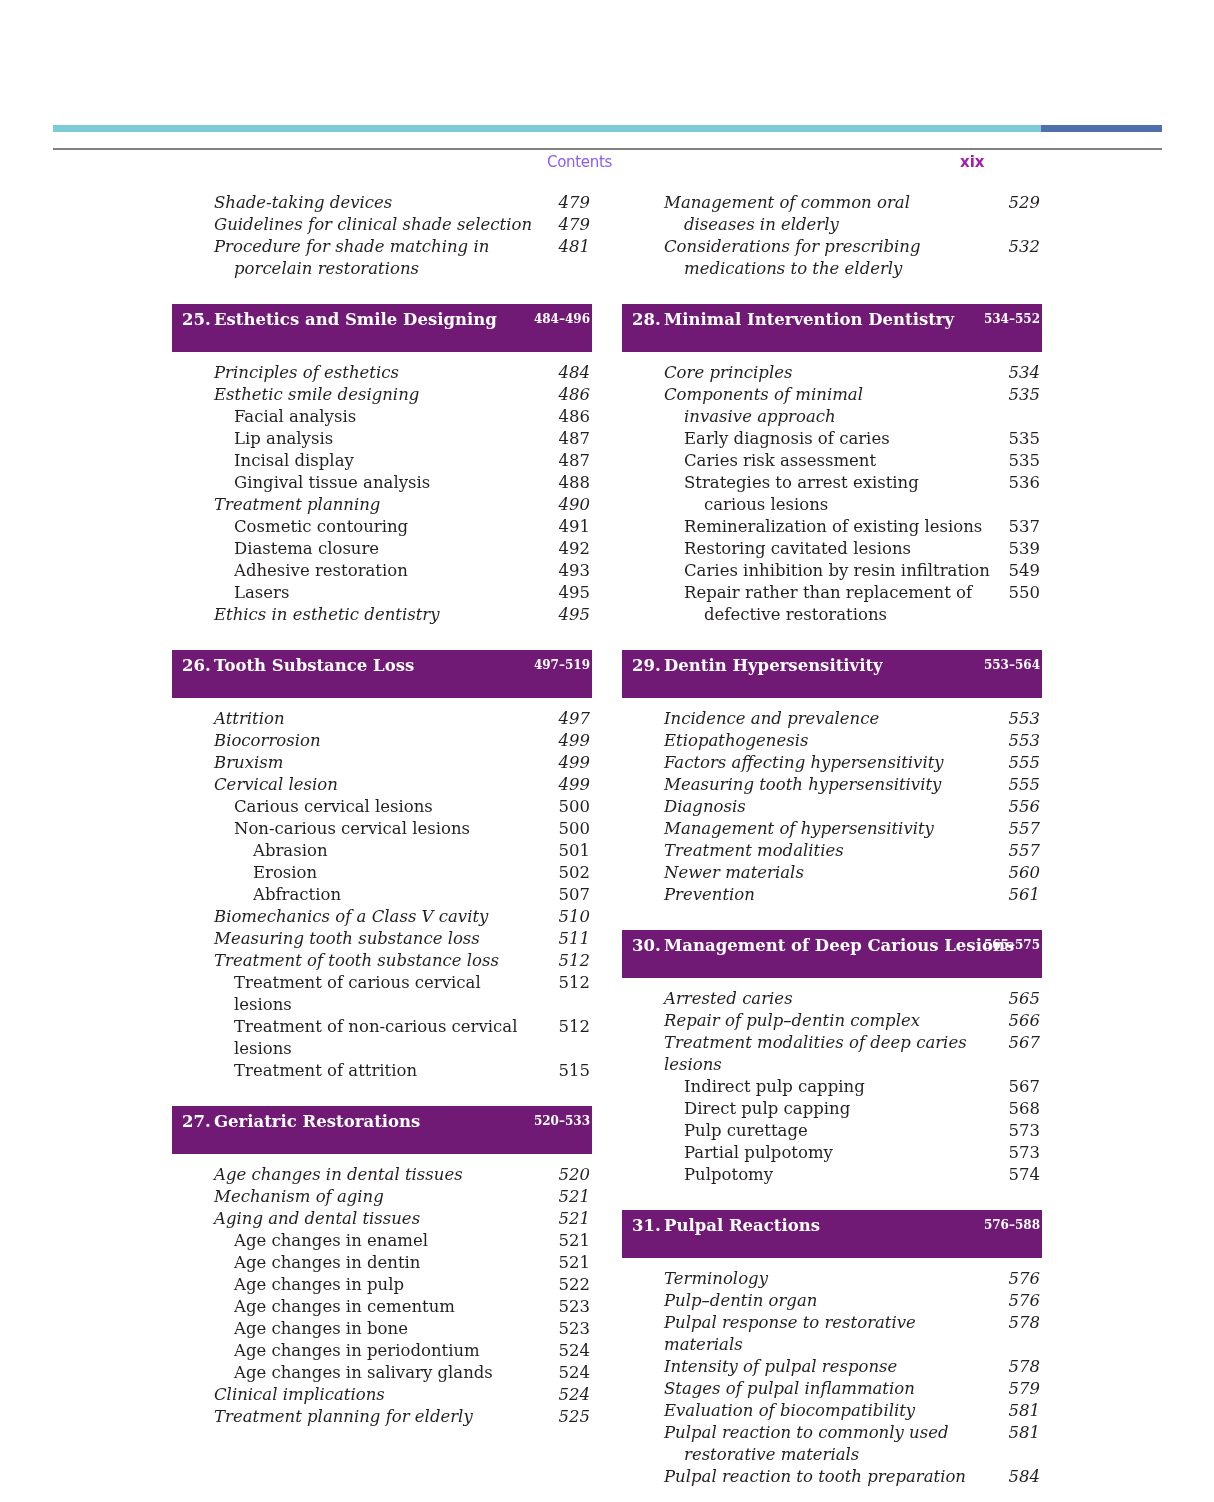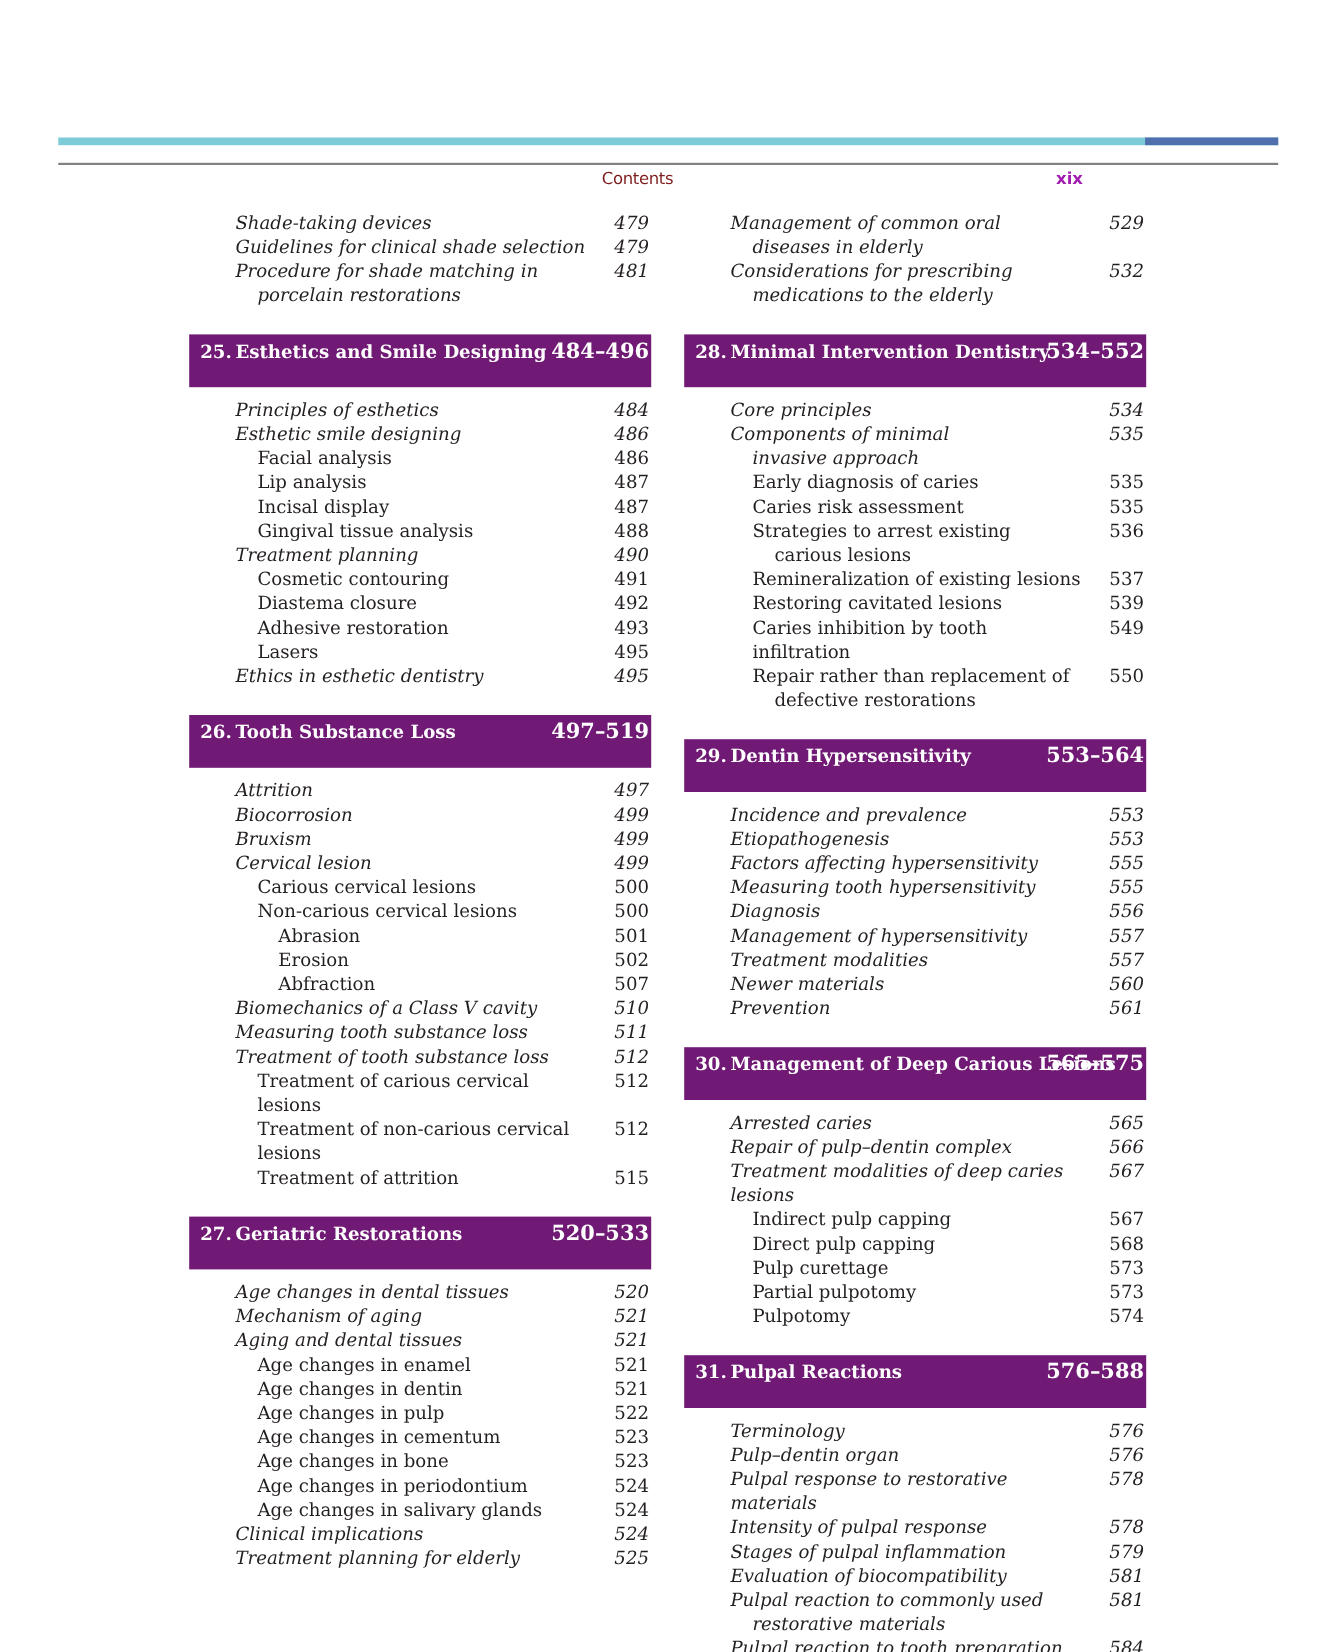--- a/index.html
+++ b/index.html
@@ -2,37 +2,37 @@
 <html><head>
   <meta charset="utf-8">
   <style>
     html, body { margin: 0; padding: 0; background: #ffffff; }
     body { width: 1214px; height: 1502px; position: relative; overflow: hidden;
            font-family: "DejaVu Serif", "Liberation Serif", serif; color: #231f20; }
     .topbar { position: absolute; left: 53px; top: 125px; width: 1109px; height: 7px; background: #7ecbd8; }
     .topbar-dark { position: absolute; left: 1041px; top: 125px; width: 121px; height: 7px; background: #4f6fad; }
     .rule { position: absolute; left: 53px; top: 148px; width: 1109px; height: 2px; background: #808080; }
     .running-head { position: absolute; top: 153px; left: 547px; font-family: "DejaVu Sans", "Liberation Sans", sans-serif;
-                    font-size: 15px; color: #7f1d1d; letter-spacing: -0.3px; }
+                    font-size: 15px; color: #8b5cf6; letter-spacing: -0.3px; }
     .folio { position: absolute; top: 153px; left: 960px; font-family: "DejaVu Sans", "Liberation Sans", sans-serif;
              font-size: 15px; font-weight: bold; color: #a21caf; }
     .col { position: absolute; width: 420px; }
     .col.left { left: 172px; top: 192px; }
     .col.right { left: 622px; top: 192px; }
     .entry { position: relative; font-size: 16.5px; line-height: 22px; padding-right: 52px; }
     .entry .txt { display: block; }
     .entry .pg { position: absolute; right: 2px; top: 0; }
     .lvl1 { padding-left: 42px; font-style: italic; }
     .lvl2 { padding-left: 62px; }
     .lvl3 { padding-left: 81px; }
     .cont { display: block; padding-left: 20px; }
     .chap { background: #701a75; color: #ffffff; height: 48px; line-height: 31px; font-weight: bold;
             font-size: 16.5px; position: relative; padding-left: 10px; margin: 0; }
     .chap .num { display: inline-block; width: 32px; }
-    .chap .range { position: absolute; right: 2px; top: 0; font-size: 19px; }
+    .chap .range { position: absolute; right: 2px; top: 0; font-size: 12px; }
     .gap-before { margin-top: 24px; }
     .gap-after { margin-bottom: 10px; }
   </style>
 </head>
 <body>
 
 <div class="topbar"></div>
 <div class="topbar-dark"></div>
 <div class="rule"></div>
 <div class="running-head">Contents</div>
@@ -248,21 +248,21 @@
     </div>
     <div class="entry lvl2">
       <span class="txt">Remineralization of existing lesions</span>
       <span class="pg">537</span>
     </div>
     <div class="entry lvl2">
       <span class="txt">Restoring cavitated lesions</span>
       <span class="pg">539</span>
     </div>
     <div class="entry lvl2">
-      <span class="txt">Caries inhibition by tooth infiltration</span>
+      <span class="txt">Caries inhibition by resin infiltration</span>
       <span class="pg">549</span>
     </div>
     <div class="entry lvl2">
       <span class="txt">Repair rather than replacement of</span>
       <span class="cont">defective restorations</span>
       <span class="pg">550</span>
     </div>
     <div class="chap gap-before gap-after"><span class="num">29.</span><span>Dentin Hypersensitivity</span><span class="range">553–564</span></div>
     <div class="entry lvl1">
       <span class="txt">Incidence and prevalence</span>

